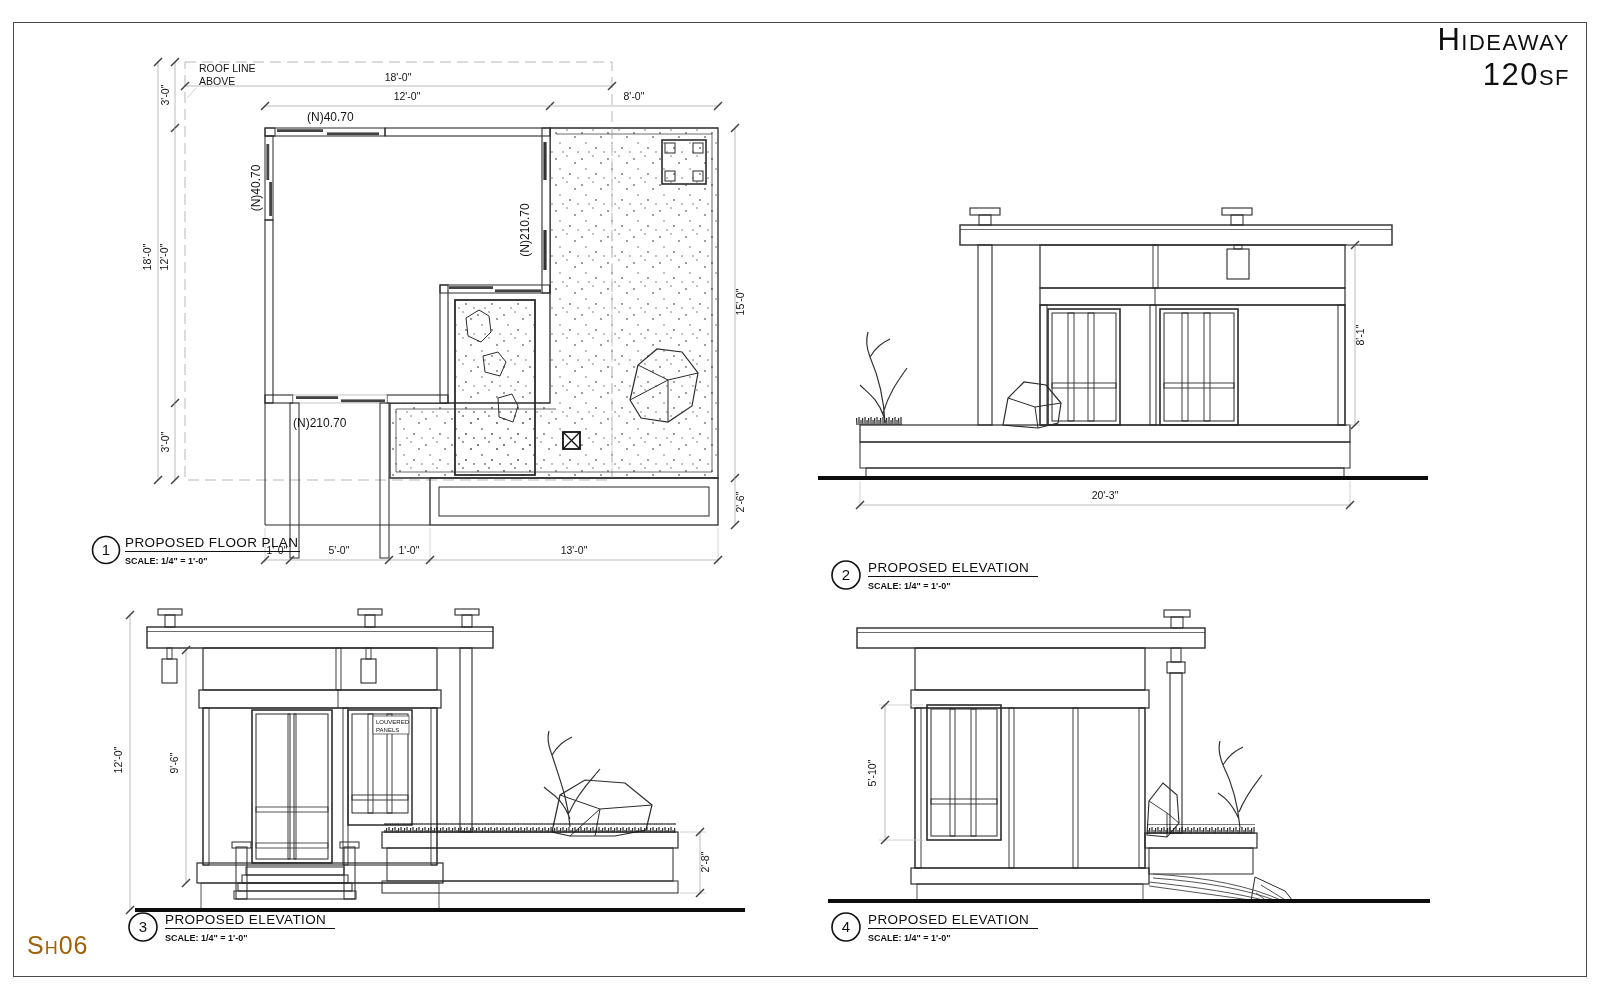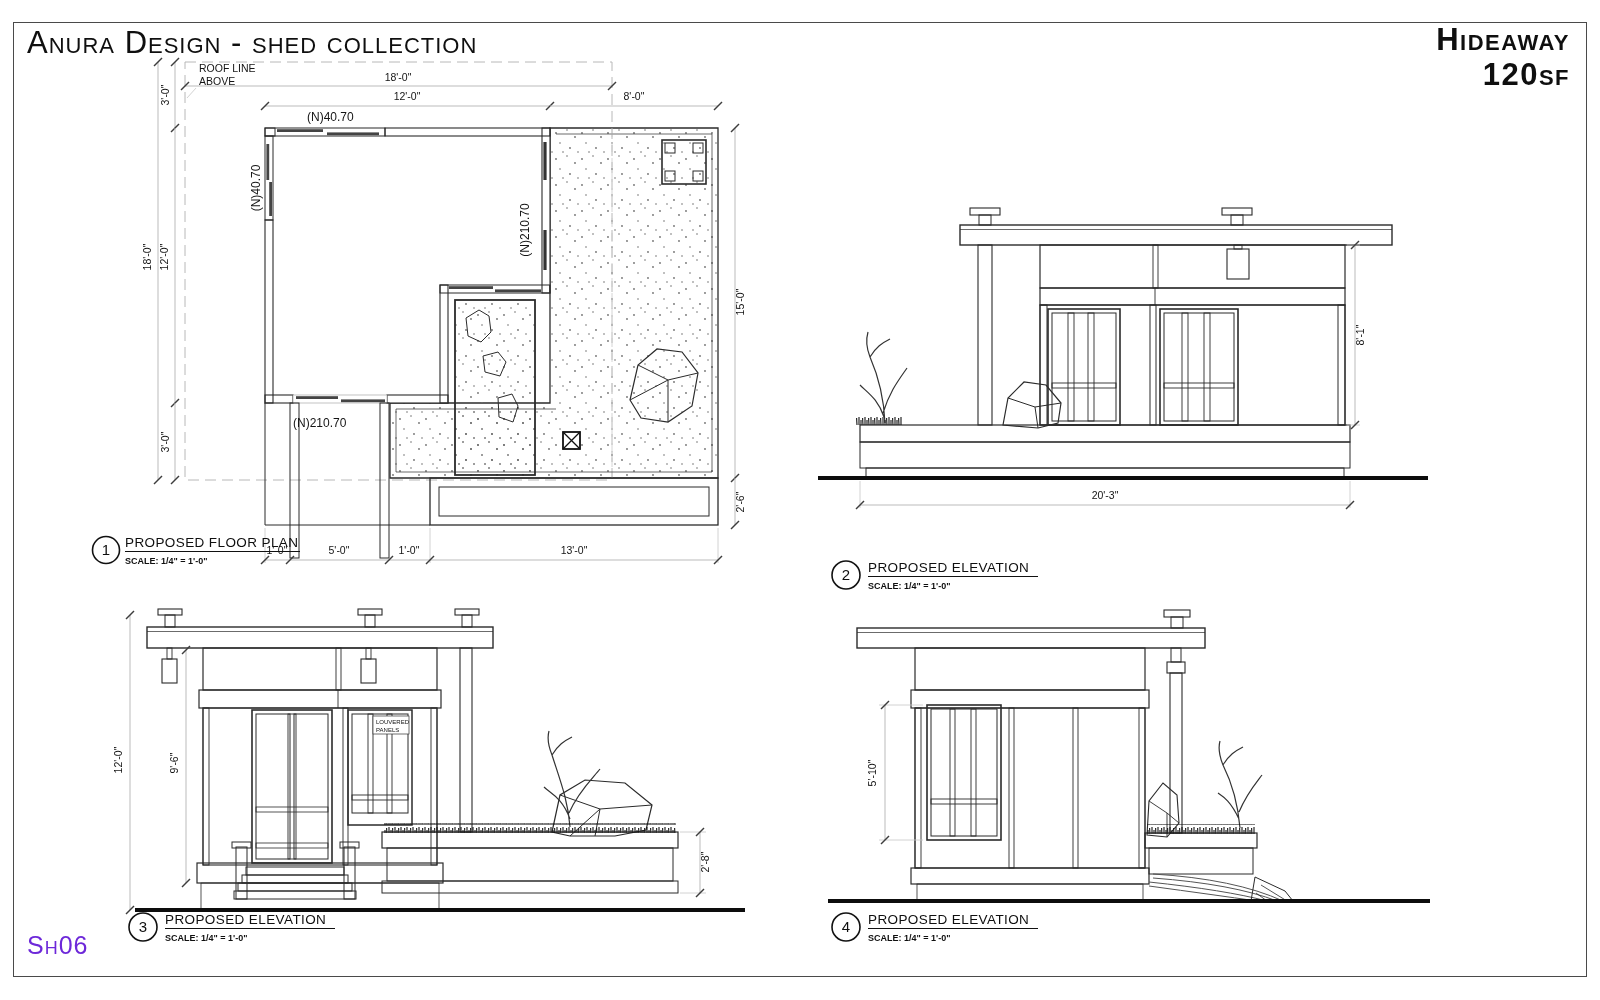--- a/index.html
+++ b/index.html
@@ -1,20 +1,20 @@
 <!DOCTYPE html>
 <html><head>
 <meta charset="utf-8">
 <style>
   html,body{margin:0;padding:0;background:#fff;width:1600px;height:1000px;overflow:hidden;
     font-family:"Liberation Sans", sans-serif;color:#111;}
   .sheet{position:absolute;left:13px;top:22px;width:1572px;height:953px;border:1.5px solid #4a4a4a;background:#fff;}
   .title{position:absolute;left:13px;top:2px;font-size:31px;font-variant:small-caps;letter-spacing:1px;font-weight:500;color:#0f0f0f;white-space:nowrap;}
-  .brand{position:absolute;right:16px;top:0px;text-align:right;font-variant:small-caps;font-size:31px;line-height:1.12;letter-spacing:1.5px;font-weight:700;color:#0f0f0f;}
-  .sheetnum{position:absolute;left:13px;top:908px;font-size:25px;font-variant:small-caps;letter-spacing:1px;color:#6d28d9;}
+  .brand{position:absolute;right:16px;top:0px;text-align:right;font-variant:small-caps;font-size:31px;line-height:1.12;letter-spacing:1.5px;font-weight:400;color:#0f0f0f;}
+  .sheetnum{position:absolute;left:13px;top:908px;font-size:25px;font-variant:small-caps;letter-spacing:1px;color:#a16207;}
   .copyright{position:absolute;right:16px;top:915px;font-size:16.5px;letter-spacing:.4px;color:#161616;white-space:nowrap;}
   svg{position:absolute;overflow:visible;}
   svg text{font-family:"Liberation Sans", sans-serif;}
   .ln{stroke:#2b2b2b;fill:none;}
   .dim{stroke:#b3b3b3;stroke-width:.9;fill:none;}
   .ext{stroke:#c6c6c6;stroke-width:.8;fill:none;}
   .tick{stroke:#3d3d3d;stroke-width:1.4;}
   .dtx{font-size:10.5px;fill:#141414;text-anchor:middle;}
   .ntx{font-size:12px;fill:#141414;}
   .note{font-size:10.5px;fill:#141414;}
@@ -53,21 +53,20 @@
     <pattern id="louvre" width="4" height="2.6" patternUnits="userSpaceOnUse">
       <line x1="0" y1="1" x2="4" y2="1" stroke="#565656" stroke-width=".9"></line>
     </pattern>
     <pattern id="grass" width="6" height="10" patternUnits="userSpaceOnUse">
       <path d="M1,10 L1,2 M3,10 L3,5 M5,10 L4.6,3" stroke="#111" stroke-width="1.1" fill="none"></path>
     </pattern>
   </defs>
 </svg>
 
 <div class="sheet">
-  <div class="title">Anura Design - shed collection</div>
   <div class="brand">
     <div>Hideaway</div>
     <div>120sf</div>
   </div>
   <div class="sheetnum">Sh06</div>
 </div>
 
 <svg style="left:85px;top:50px" width="690" height="545" viewBox="0 0 690 545">
 
   <rect x="100" y="12" width="427" height="418" fill="none" stroke="#b8b8b8" stroke-width="1" stroke-dasharray="11 6"></rect>

